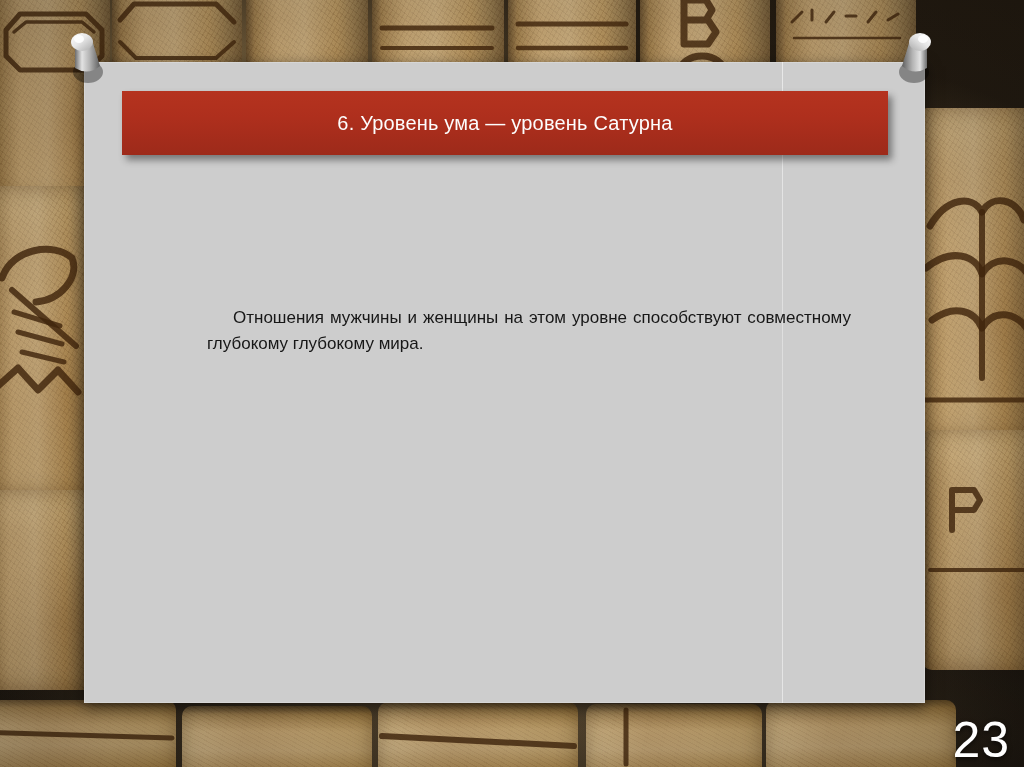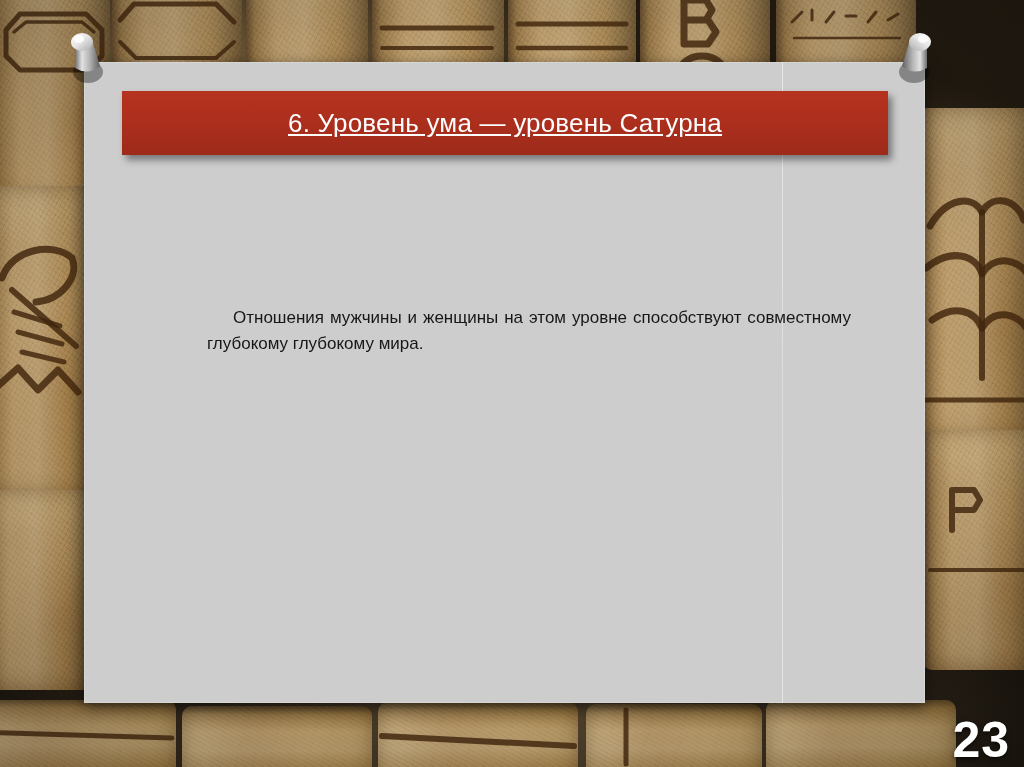--- a/index.html
+++ b/index.html
@@ -125,25 +125,24 @@
     left:38px; top:29px;
     width:766px; height:64px;
     background:linear-gradient(180deg,#b5331f 0%, #ae2f1d 42%, #9d2a1a 100%);
     box-shadow:4px 5px 7px rgba(0,0,0,.42);
     display:flex;
     align-items:center;
     justify-content:center;
   }
   .title-text {
     color:#fdfdfd;
-    font-size:26px;
+    font-size:20px;
     line-height:1;
     letter-spacing:.2px;
     white-space:nowrap;
-    text-decoration:underline;
   }
 
   
   .body-block {
     position:absolute;
     left:123px; top:243px;
     width:644px;
   }
   .body-text {
     color:#171717;
@@ -159,21 +158,21 @@
   .pin svg { display:block; width:100%; height:100%; }
   .pin-left  { left:62px;  top:28px; }
   .pin-right { left:894px; top:28px; }
 
   
   .slide-number {
     position:absolute;
     right:14px; bottom:2px;
     color:#ffffff;
     font-size:50px;
-    font-weight:bold;
+    font-weight:normal;
     line-height:1;
     letter-spacing:1px;
     text-shadow:0 2px 5px rgba(0,0,0,.65);
   }
 </style>
 </head>
 <body>
 
 <div id="slide-root">
 

